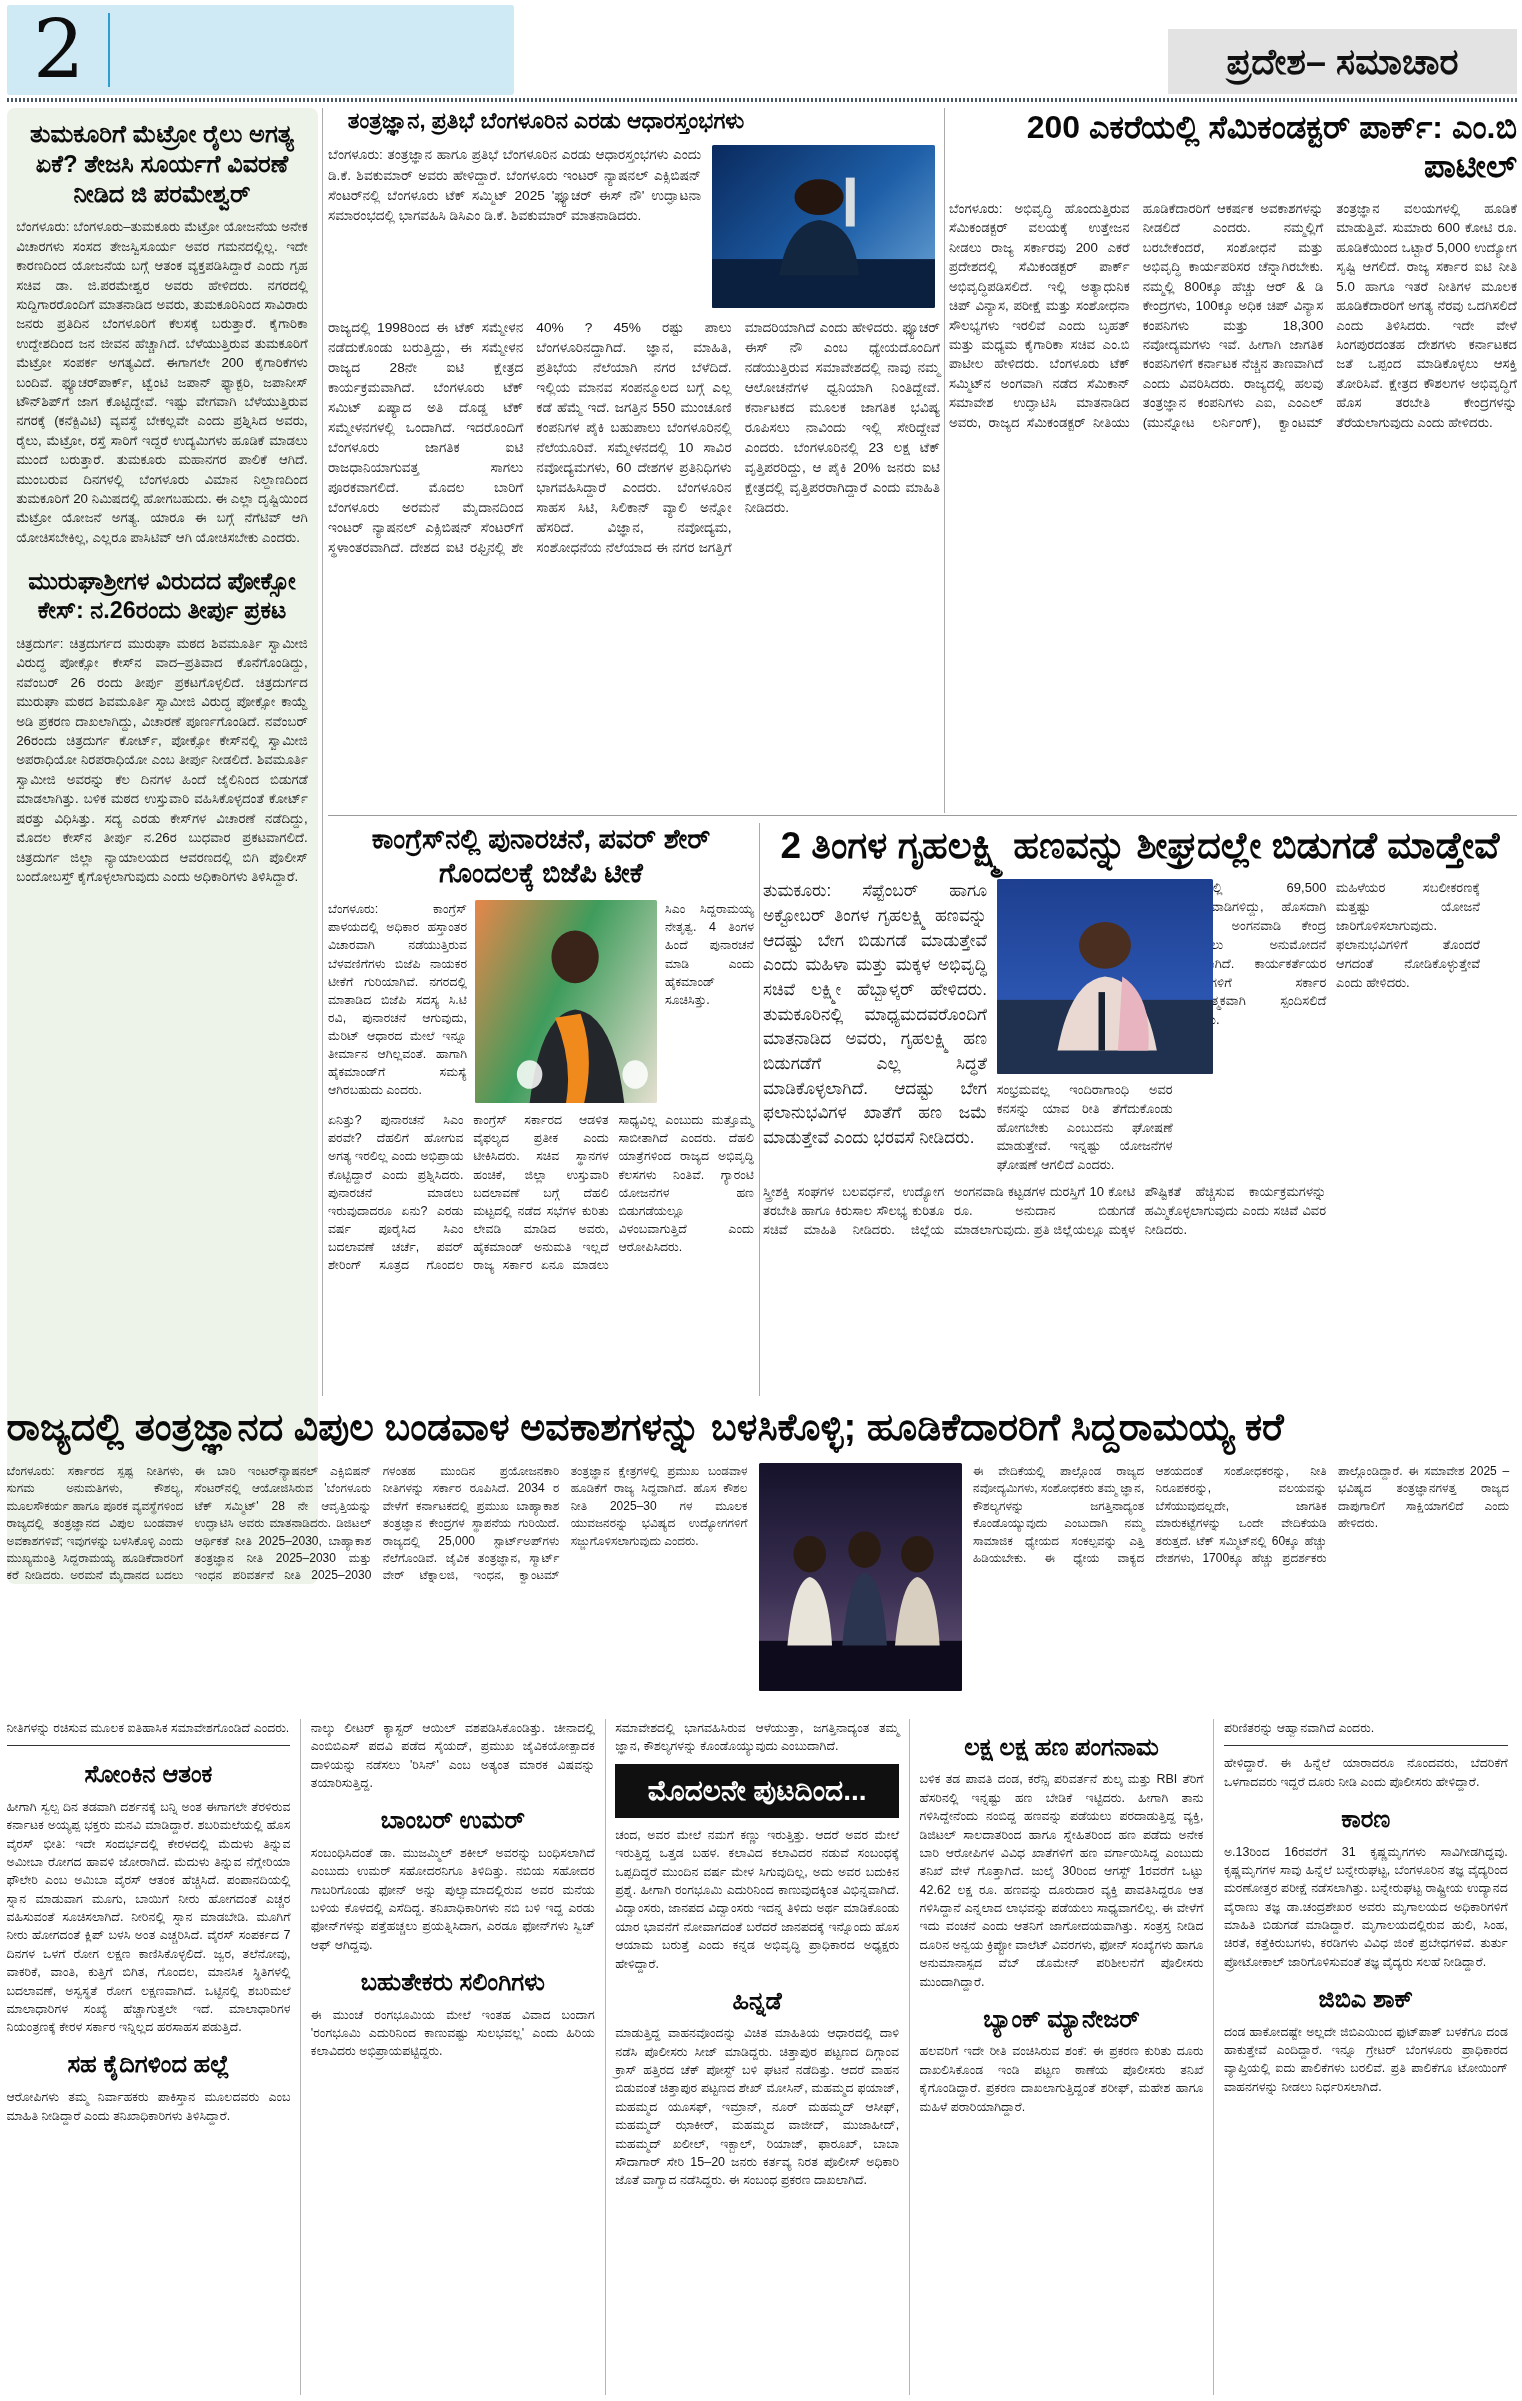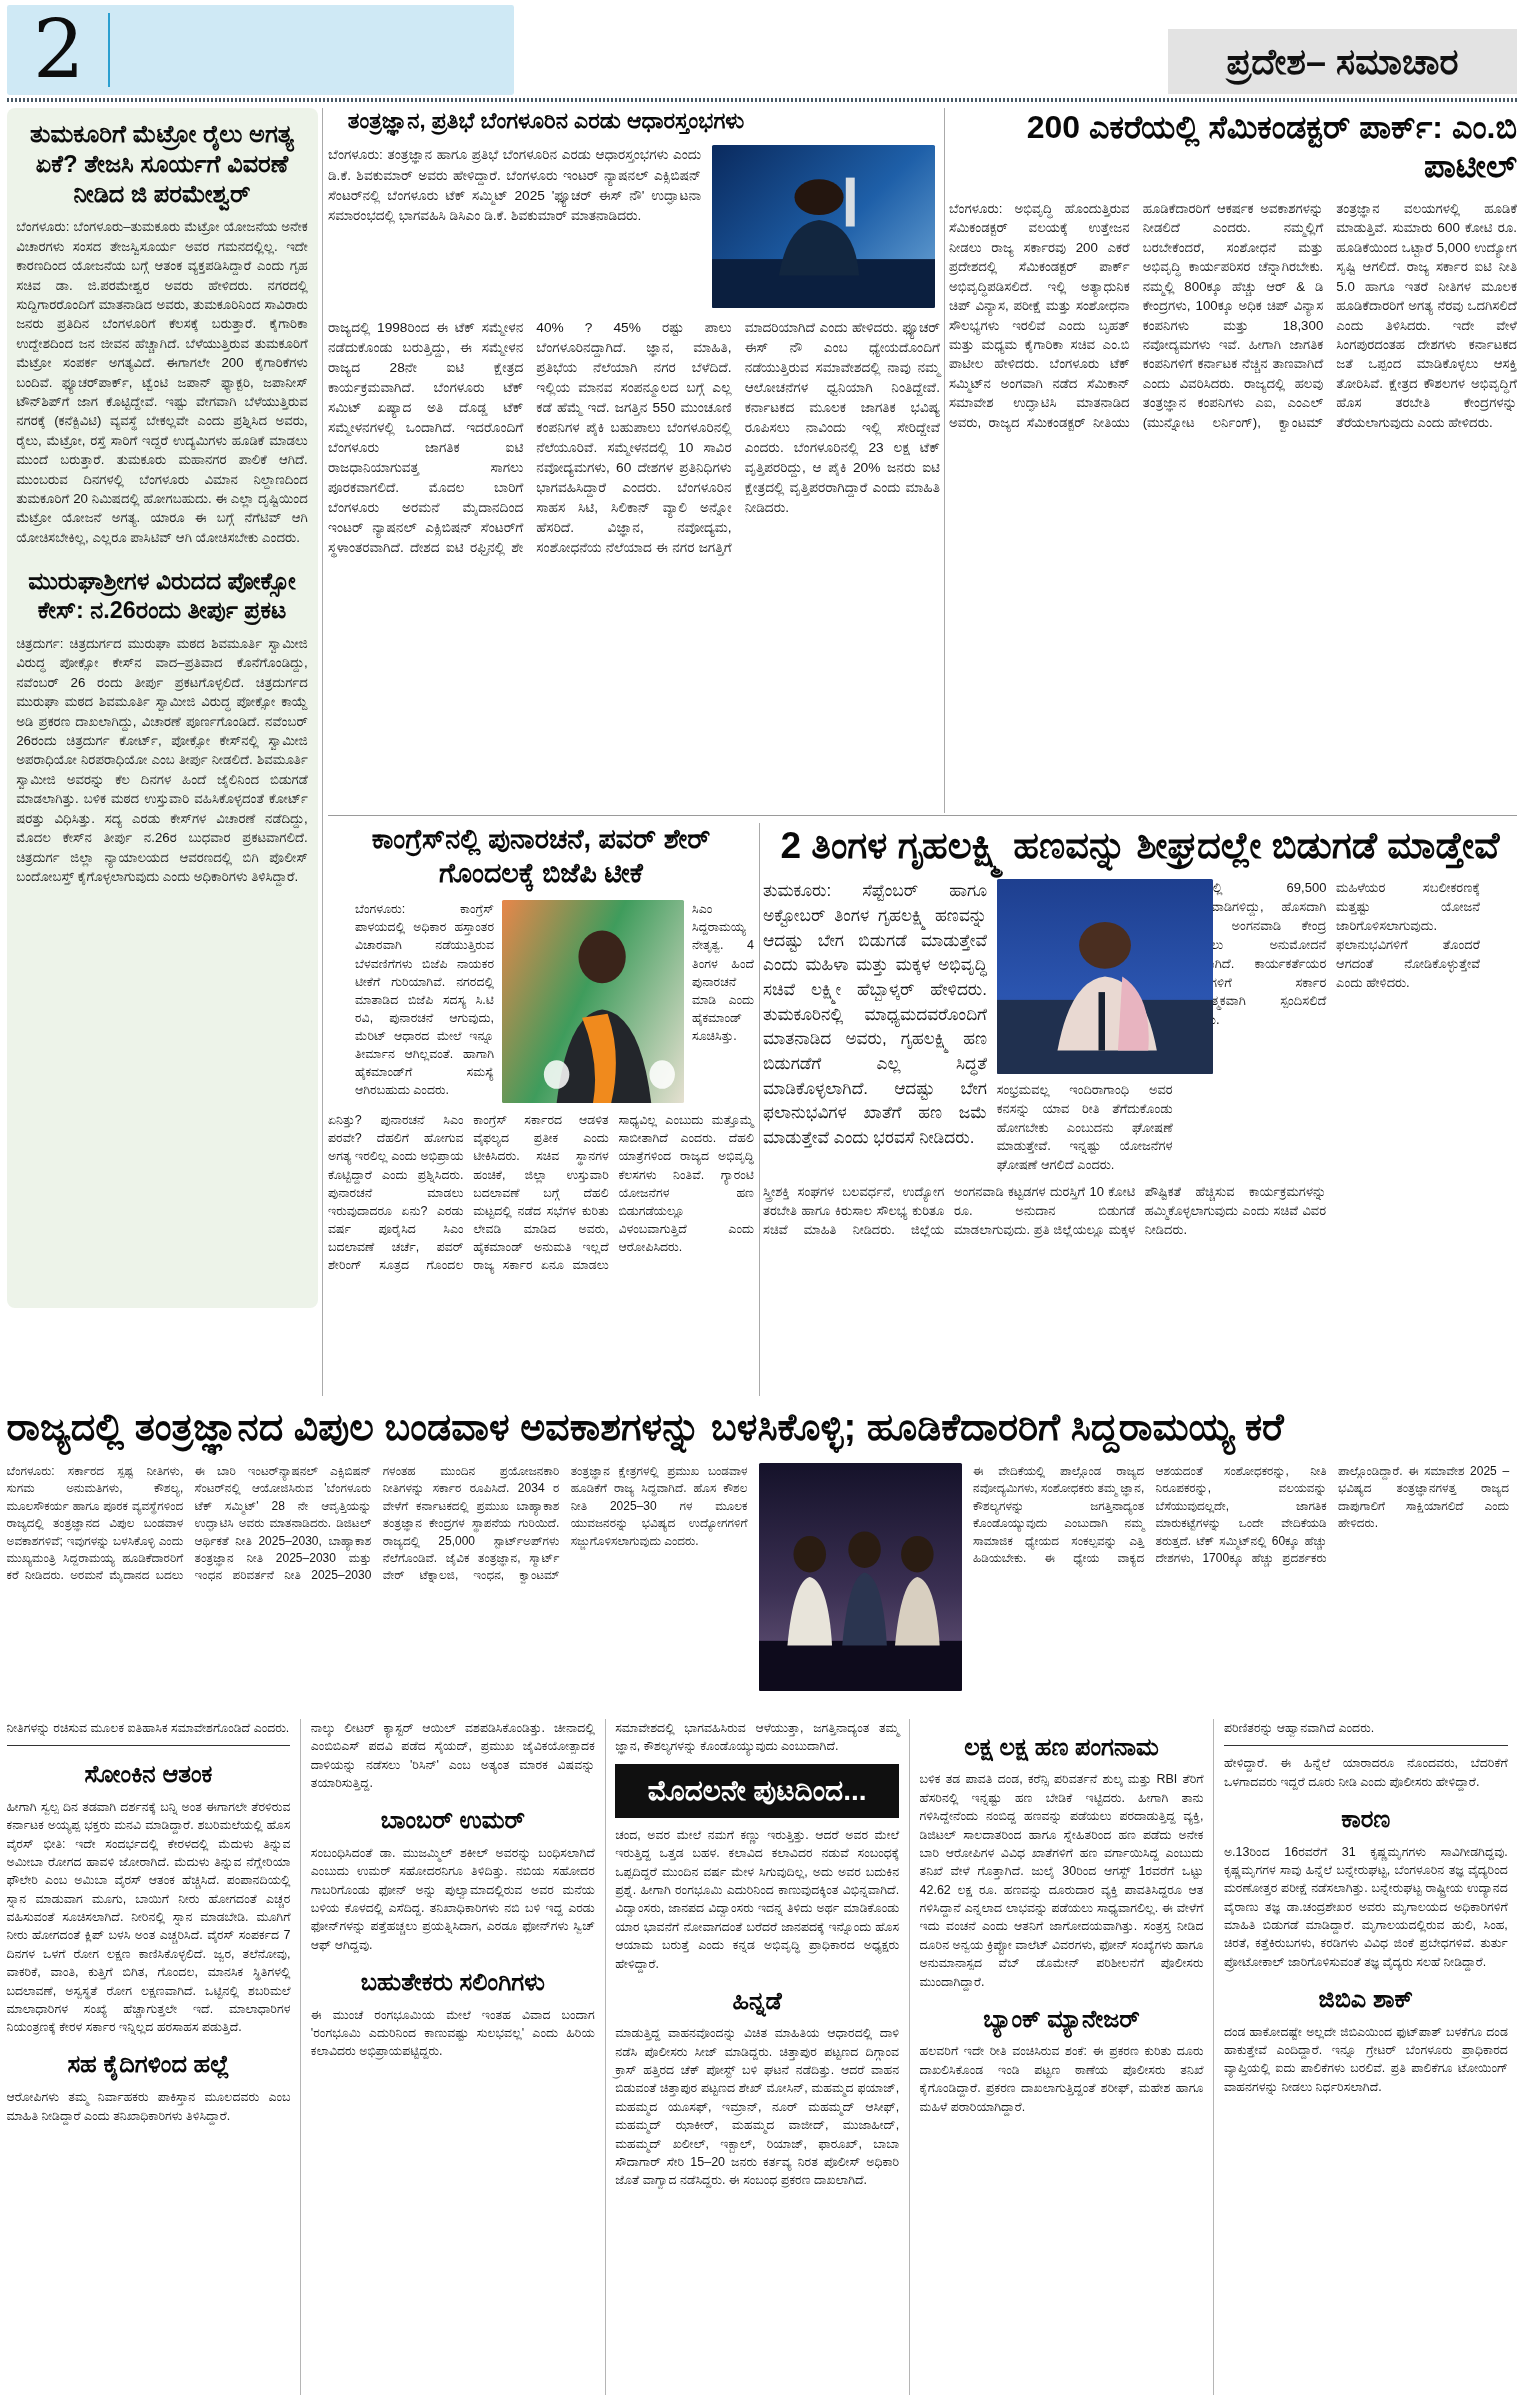--- a/index.html
+++ b/index.html
@@ -20,42 +20,42 @@
   .palm{display:inline-block;vertical-align:-4.8px;margin:0 1.6px;}
   .swoosh{height:6.5px;margin:2.4px 27.4px 4.8px;border-radius:50%/100%;
           background:linear-gradient(90deg,rgba(42,159,208,0) 0%,#2a9fd0 18%,#0e6faa 50%,#2a9fd0 82%,rgba(42,159,208,0) 100%);}
   .mast-day{font-size:17px;font-weight:bold;color:#111;}
   .mast-date{font-size:17px;color:#111;}
   .section-label{left:1168px;top:29px;width:349px;height:65px;background:#e3e3e3;
                  font-size:36px;font-weight:bold;text-align:center;line-height:65px;color:#111;}
   .rule-dotted{left:6.5px;top:98px;width:1511px;height:4px;
                background:repeating-linear-gradient(90deg,#4a5a66 0 1.6px,transparent 1.6px 4px);}
   
-  .left-panel{left:6.5px;top:108px;width:311px;height:1200px;background:#edf3e9;border-radius:8px;
+  .left-panel{left:6.5px;top:108px;width:311px;height:1476px;background:#edf3e9;border-radius:8px;
               padding:11.3px 9.7px;}
   .a1-head{font-size:24px;line-height:1.25;font-weight:bold;text-align:center;color:#0c0c0c;}
   .panel-body{margin-top:8px;font-size:13.3px;line-height:1.46;}
   .a2-head{font-size:23.4px;line-height:1.27;font-weight:bold;text-align:center;margin-top:19.4px;color:#0c0c0c;}
   
   .vr{width:0.8px;background:#aaa;}
   
   .art-tech{left:328px;top:108px;width:612px;height:705px;}
   .tech-head{width:436px;font-size:22px;line-height:1.18;font-weight:bold;text-align:center;color:#0a0a0a;}
   .tech-row{display:flex;gap:11.3px;margin-top:11.3px;}
   .tech-lead{width:373px;font-size:13.7px;line-height:1.48;}
   .tech-cols{margin-top:9.7px;columns:3;column-gap:13px;font-size:13.7px;line-height:1.46;}
   
   .art-semi{left:949px;top:108px;width:568px;height:705px;}
   .semi-head{font-size:32px;line-height:1.22;font-weight:bold;text-align:right;color:#0a0a0a;}
   .semi-cols{margin-top:13px;columns:3;column-gap:13px;font-size:13.3px;line-height:1.46;}
   .hr-mid{left:328px;top:815px;width:1189px;height:0.8px;background:#9a9a9a;}
   
   .art-bjp{left:328px;top:823px;width:426px;height:573px;}
   .bjp-head{font-size:27px;line-height:1.25;font-weight:bold;text-align:center;color:#0a0a0a;}
-  .bjp-row{display:flex;gap:8px;margin-top:9.7px;margin-left:27px;}
+  .bjp-row{display:flex;gap:8px;margin-top:9.7px;}
   .bjp-col-left{width:139px;font-size:12.5px;line-height:1.45;}
   .bjp-col-right{flex:1;font-size:12.5px;line-height:1.45;}
   .bjp-cols{margin-top:8px;columns:3;column-gap:9.7px;font-size:12.5px;line-height:1.45;}
   
   .art-gruha{left:763px;top:823px;width:754px;height:573px;}
   .gruha-head{font-size:37px;line-height:1.22;font-weight:bold;text-align:center;color:#0a0a0a;}
   .gruha-row{display:flex;gap:9.7px;margin-top:11.3px;}
   .gruha-colA{width:224px;font-size:17px;line-height:1.45;}
   .gruha-mid{width:176px;}
   .gruha-note{margin-top:6.5px;font-size:13px;line-height:1.45;}

